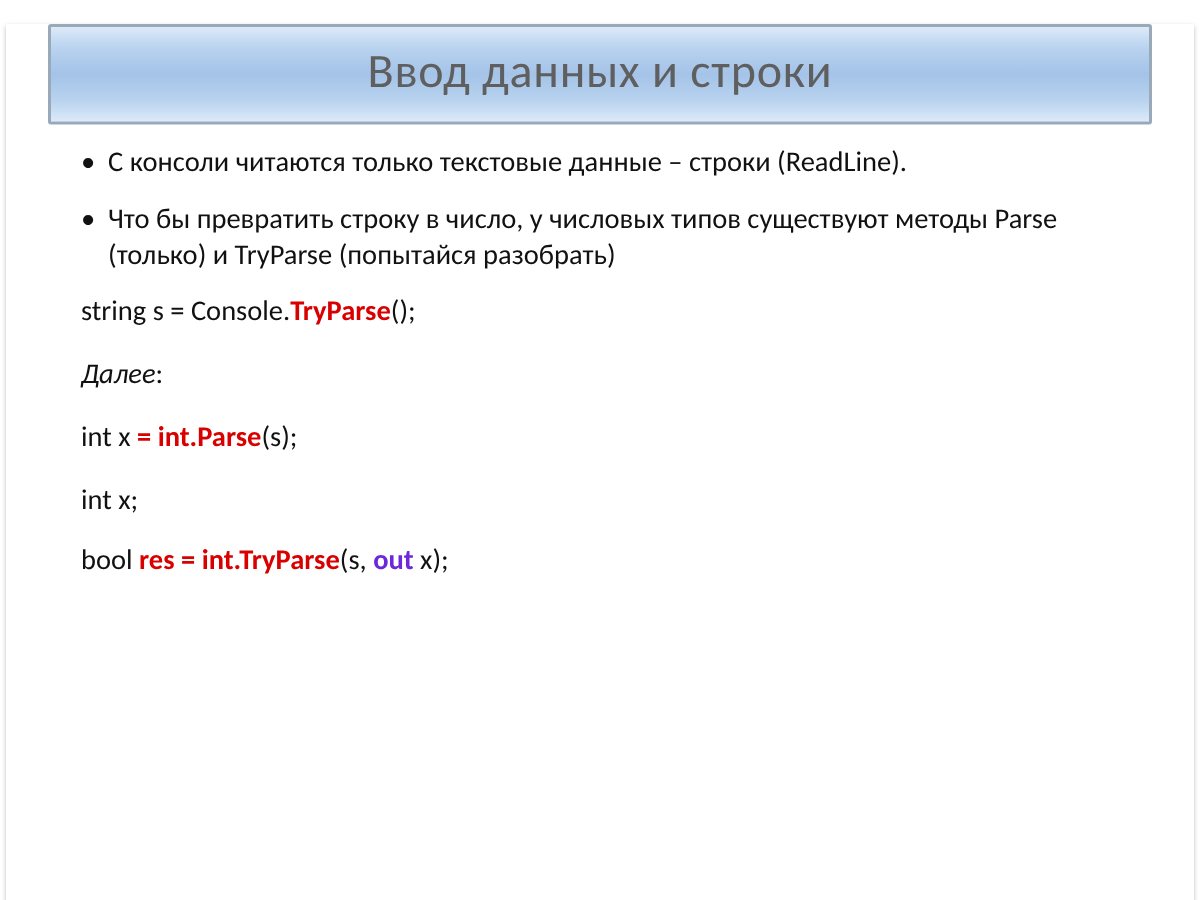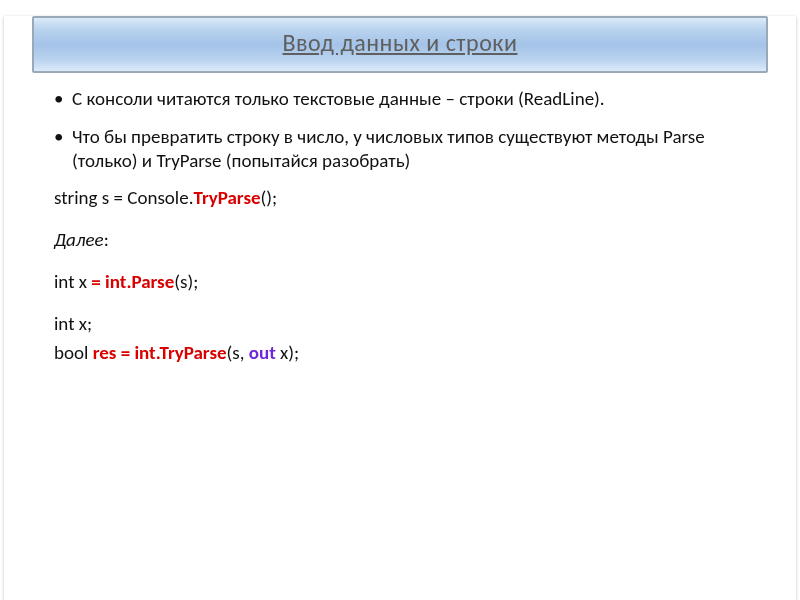--- a/index.html
+++ b/index.html
@@ -25,24 +25,23 @@
     margin: 12px 28px 0 28px;
     border: 2px solid #9aa9b8;
     border-radius: 2px;
     background: linear-gradient(to bottom, #dceaf9 0%, #b9d3ef 22%, #a4c3e8 50%, #b9d3ef 78%, #dceaf9 100%);
     padding: 10px 0 14px 0;
     text-align: center;
   }
   .title-box h1 {
     margin: 0;
     font-weight: 400;
-    font-size: 24px;
+    font-size: 32px;
     color: #5f5f5f;
     letter-spacing: 0.5px;
-    text-decoration: underline;
   }
   .content {
     padding: 14px 50px 0 50px;
     font-size: 19px;
     color: #111;
     line-height: 1.25;
   }
   .bullet {
     display: flex;
     margin-bottom: 14px;
@@ -87,20 +86,20 @@
 
     <div class="code-line">
       <span class="italic inline">Далее</span><span class="inline">:</span>
     </div>
 
     <div class="code-line">
       <span class="inline">int x </span><span class="inline red">= int.Parse</span><span class="inline">(s);</span>
     </div>
 
 
-    <div class="code-line" style="margin-bottom:6px;">int x;</div>
+    <div class="code-line" style="margin-bottom:17px;">int x;</div>
 
     <div class="code-line" style="margin-top:0;">
       <span class="inline">bool </span><span class="inline red">res = int.TryParse</span><span class="inline">(s, </span><span class="inline blue">out </span><span class="inline">x);</span>
     </div>
 
   </div>
 </div>
 
 </body></html>

